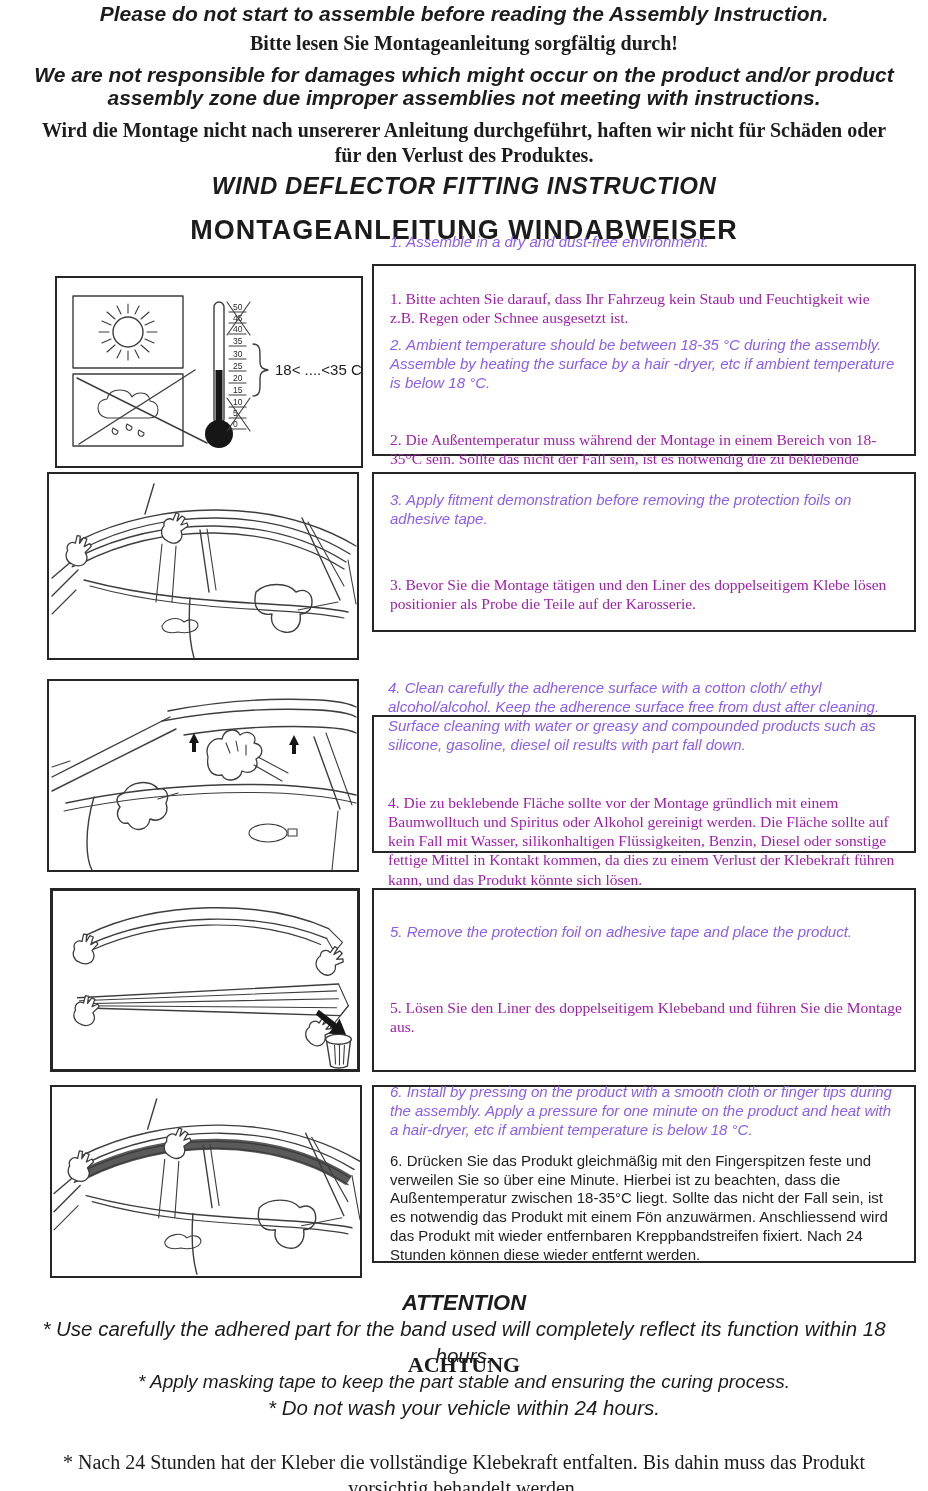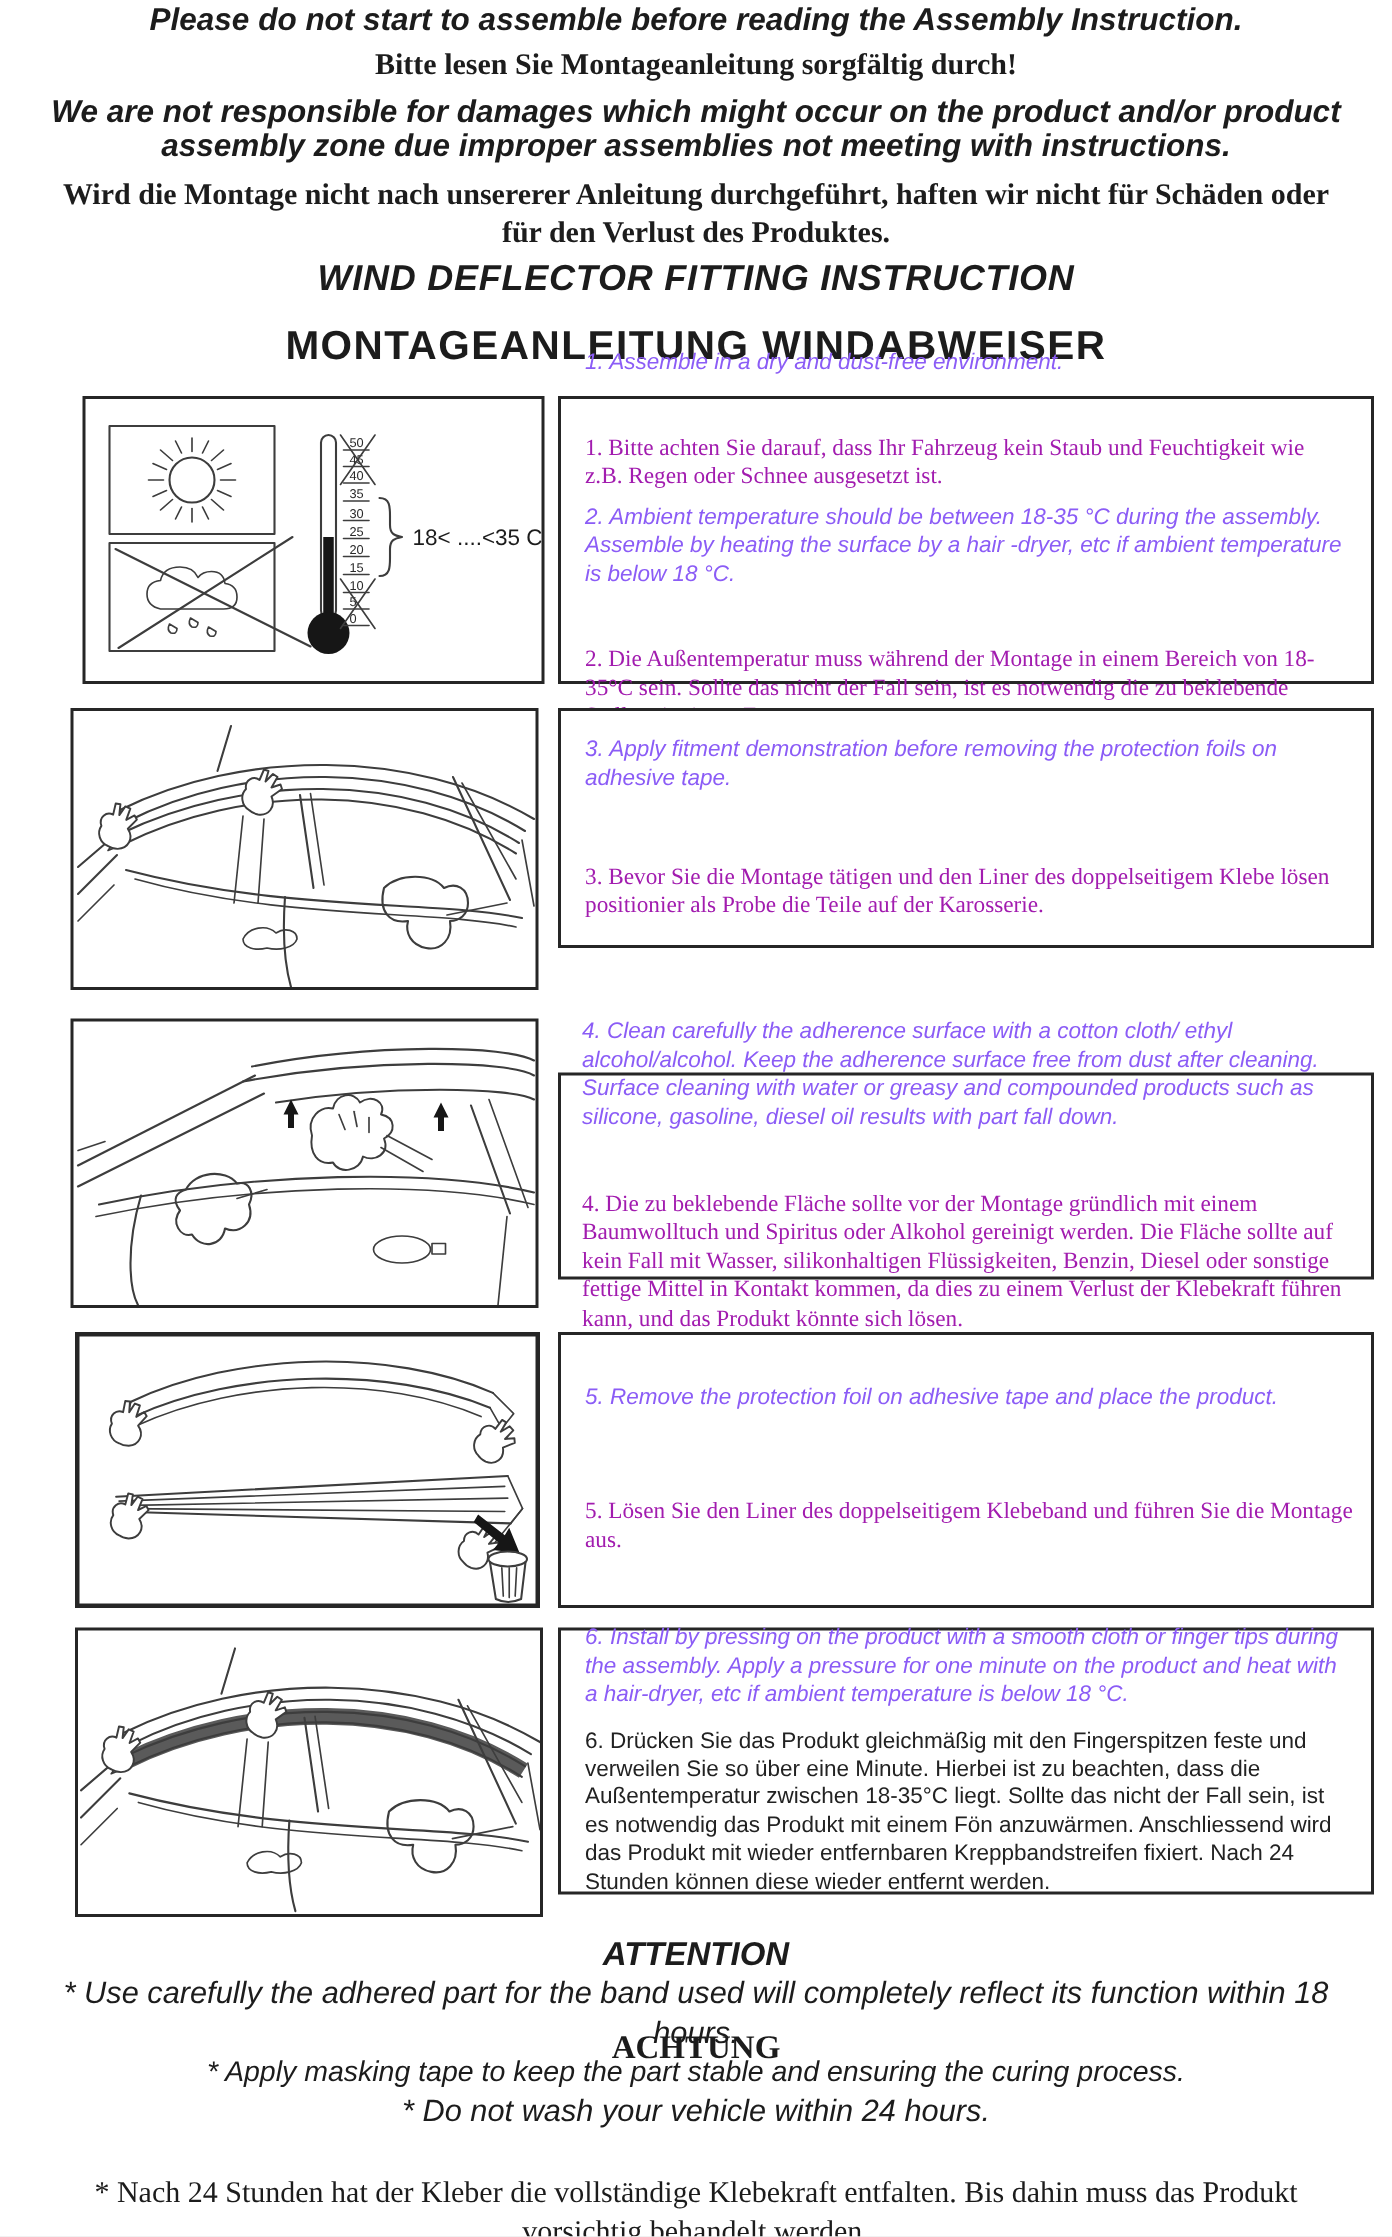--- a/index.html
+++ b/index.html
@@ -57,21 +57,21 @@
 
 <div class="page">
 
   <div class="abs ctr h-de1">Bitte lesen Sie Montageanleitung sorgfältig durch!</div>
   <div class="abs ctr h-en1">Please do not start to assemble  before reading the Assembly Instruction.</div>
   <div class="abs ctr h-en2">We are not responsible for damages which might occur on the product and/or product assembly zone due improper assemblies not meeting with instructions.</div>
   <div class="abs ctr h-de2">Wird die Montage nicht nach unsererer Anleitung durchgeführt, haften wir nicht für Schäden oder für den Verlust des Produktes.</div>
   <div class="abs ctr h-t1">WIND DEFLECTOR FITTING INSTRUCTION</div>
   <div class="abs ctr h-t2">MONTAGEANLEITUNG WINDABWEISER</div>
 
-  <div class="illus-box" style="left:55px; top:264px; width:308px; height:192px;">
+  <div class="illus-box" style="left:55px; top:276px; width:308px; height:192px;">
     <svg width="304" height="188" viewBox="0 0 304 188">
 
       <g>
         <rect class="ln" x="16" y="18" width="110" height="72"></rect>
         <circle class="ln" cx="71" cy="54" r="15"></circle>
         <g class="ln2">
           <line x1="90" y1="54" x2="100" y2="54"></line>
             <line x1="52" y1="54" x2="42" y2="54"></line>
           <line x1="71" y1="35" x2="71" y2="26"></line>
             <line x1="71" y1="73" x2="71" y2="82"></line>

